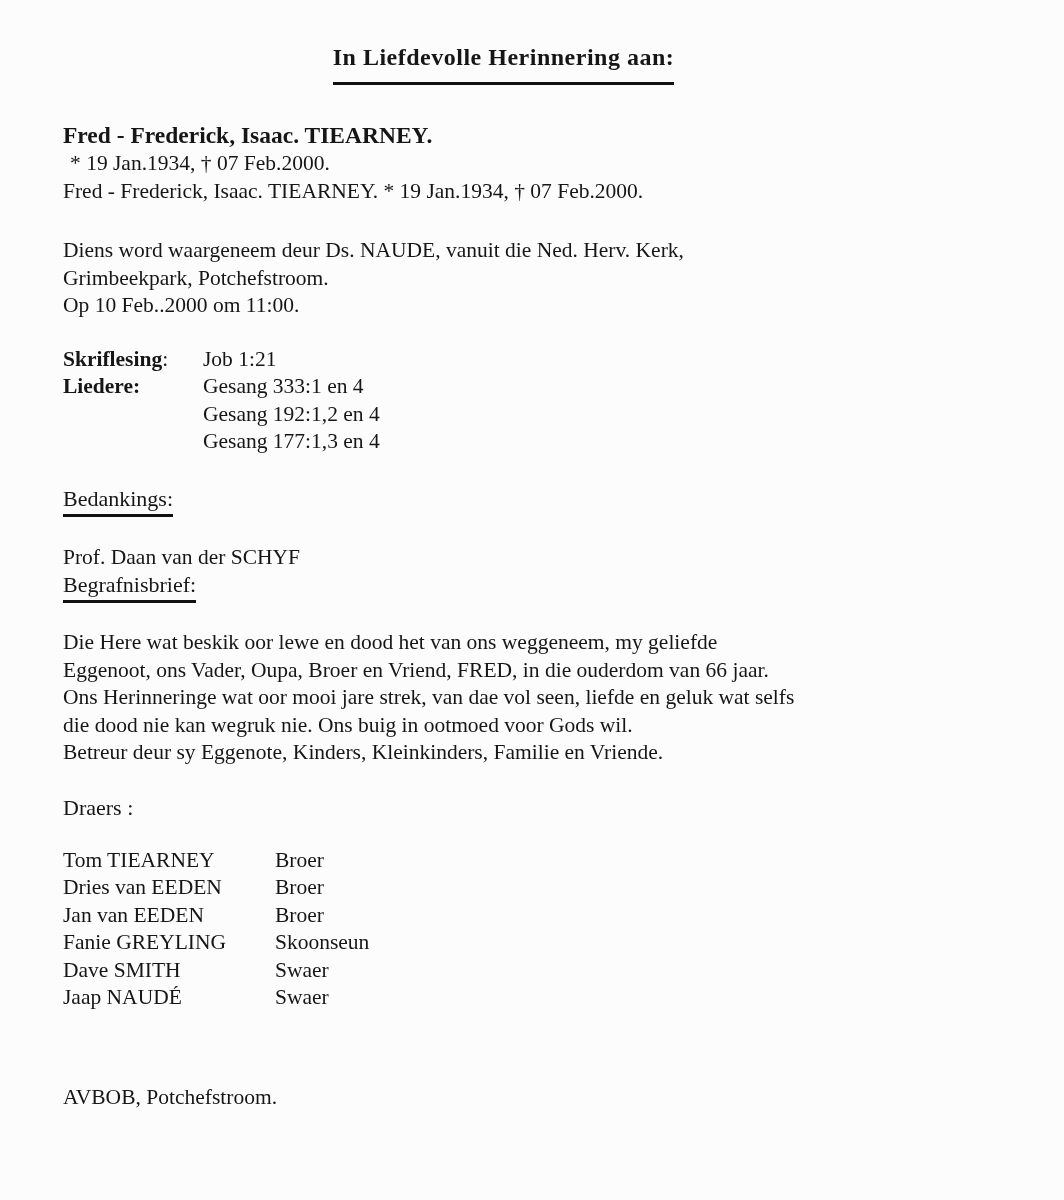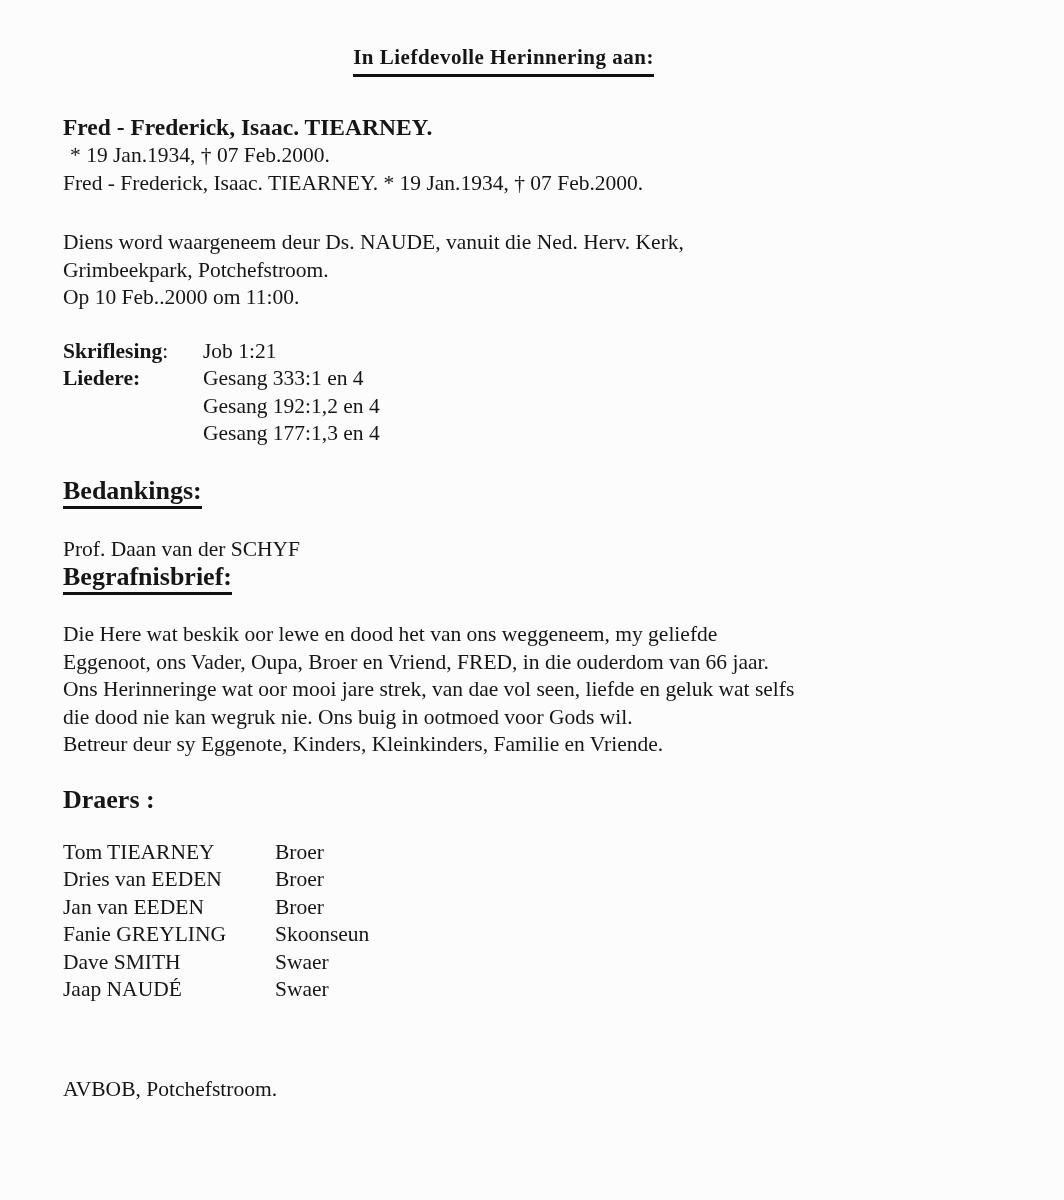--- a/index.html
+++ b/index.html
@@ -22,26 +22,26 @@
   }
 
   
   .title-wrap {
     margin-top: 40px;
     text-align: center;
     padding-right: 62px;
   }
   .title {
     display: inline-block;
-    font-size: 21px;
+    font-size: 24px;
     line-height: 34px;
     font-weight: bold;
     letter-spacing: 0.5px;
     border-bottom: 3px solid #111;
-    padding-bottom: 0;
+    padding-bottom: 8px;
   }
 
   
   .deceased { margin-top: 36px; }
   .deceased-name {
     font-weight: bold;
     font-size: 23.5px;
     line-height: 29px;
   }
   .deceased-dates { padding-left: 7px; }
@@ -54,22 +54,22 @@
   .liturgy-row { display: flex; }
   .liturgy-label {
     width: 140px;
     flex: 0 0 140px;
     font-weight: bold;
   }
   .liturgy-label .colon { font-weight: normal; }
 
   
   .section-heading {
-    font-weight: bold;
-    font-size: 26px;
+    font-weight: normal;
+    font-size: 22px;
     line-height: 28px;
   }
   .underlined {
     display: inline-block;
     border-bottom: 3px solid #111;
     padding-bottom: 1px;
   }
   .bedankings-heading { margin-top: 29px; }
   .bedankings-name   { margin-top: 27px; }
   .begrafnis-heading { }

